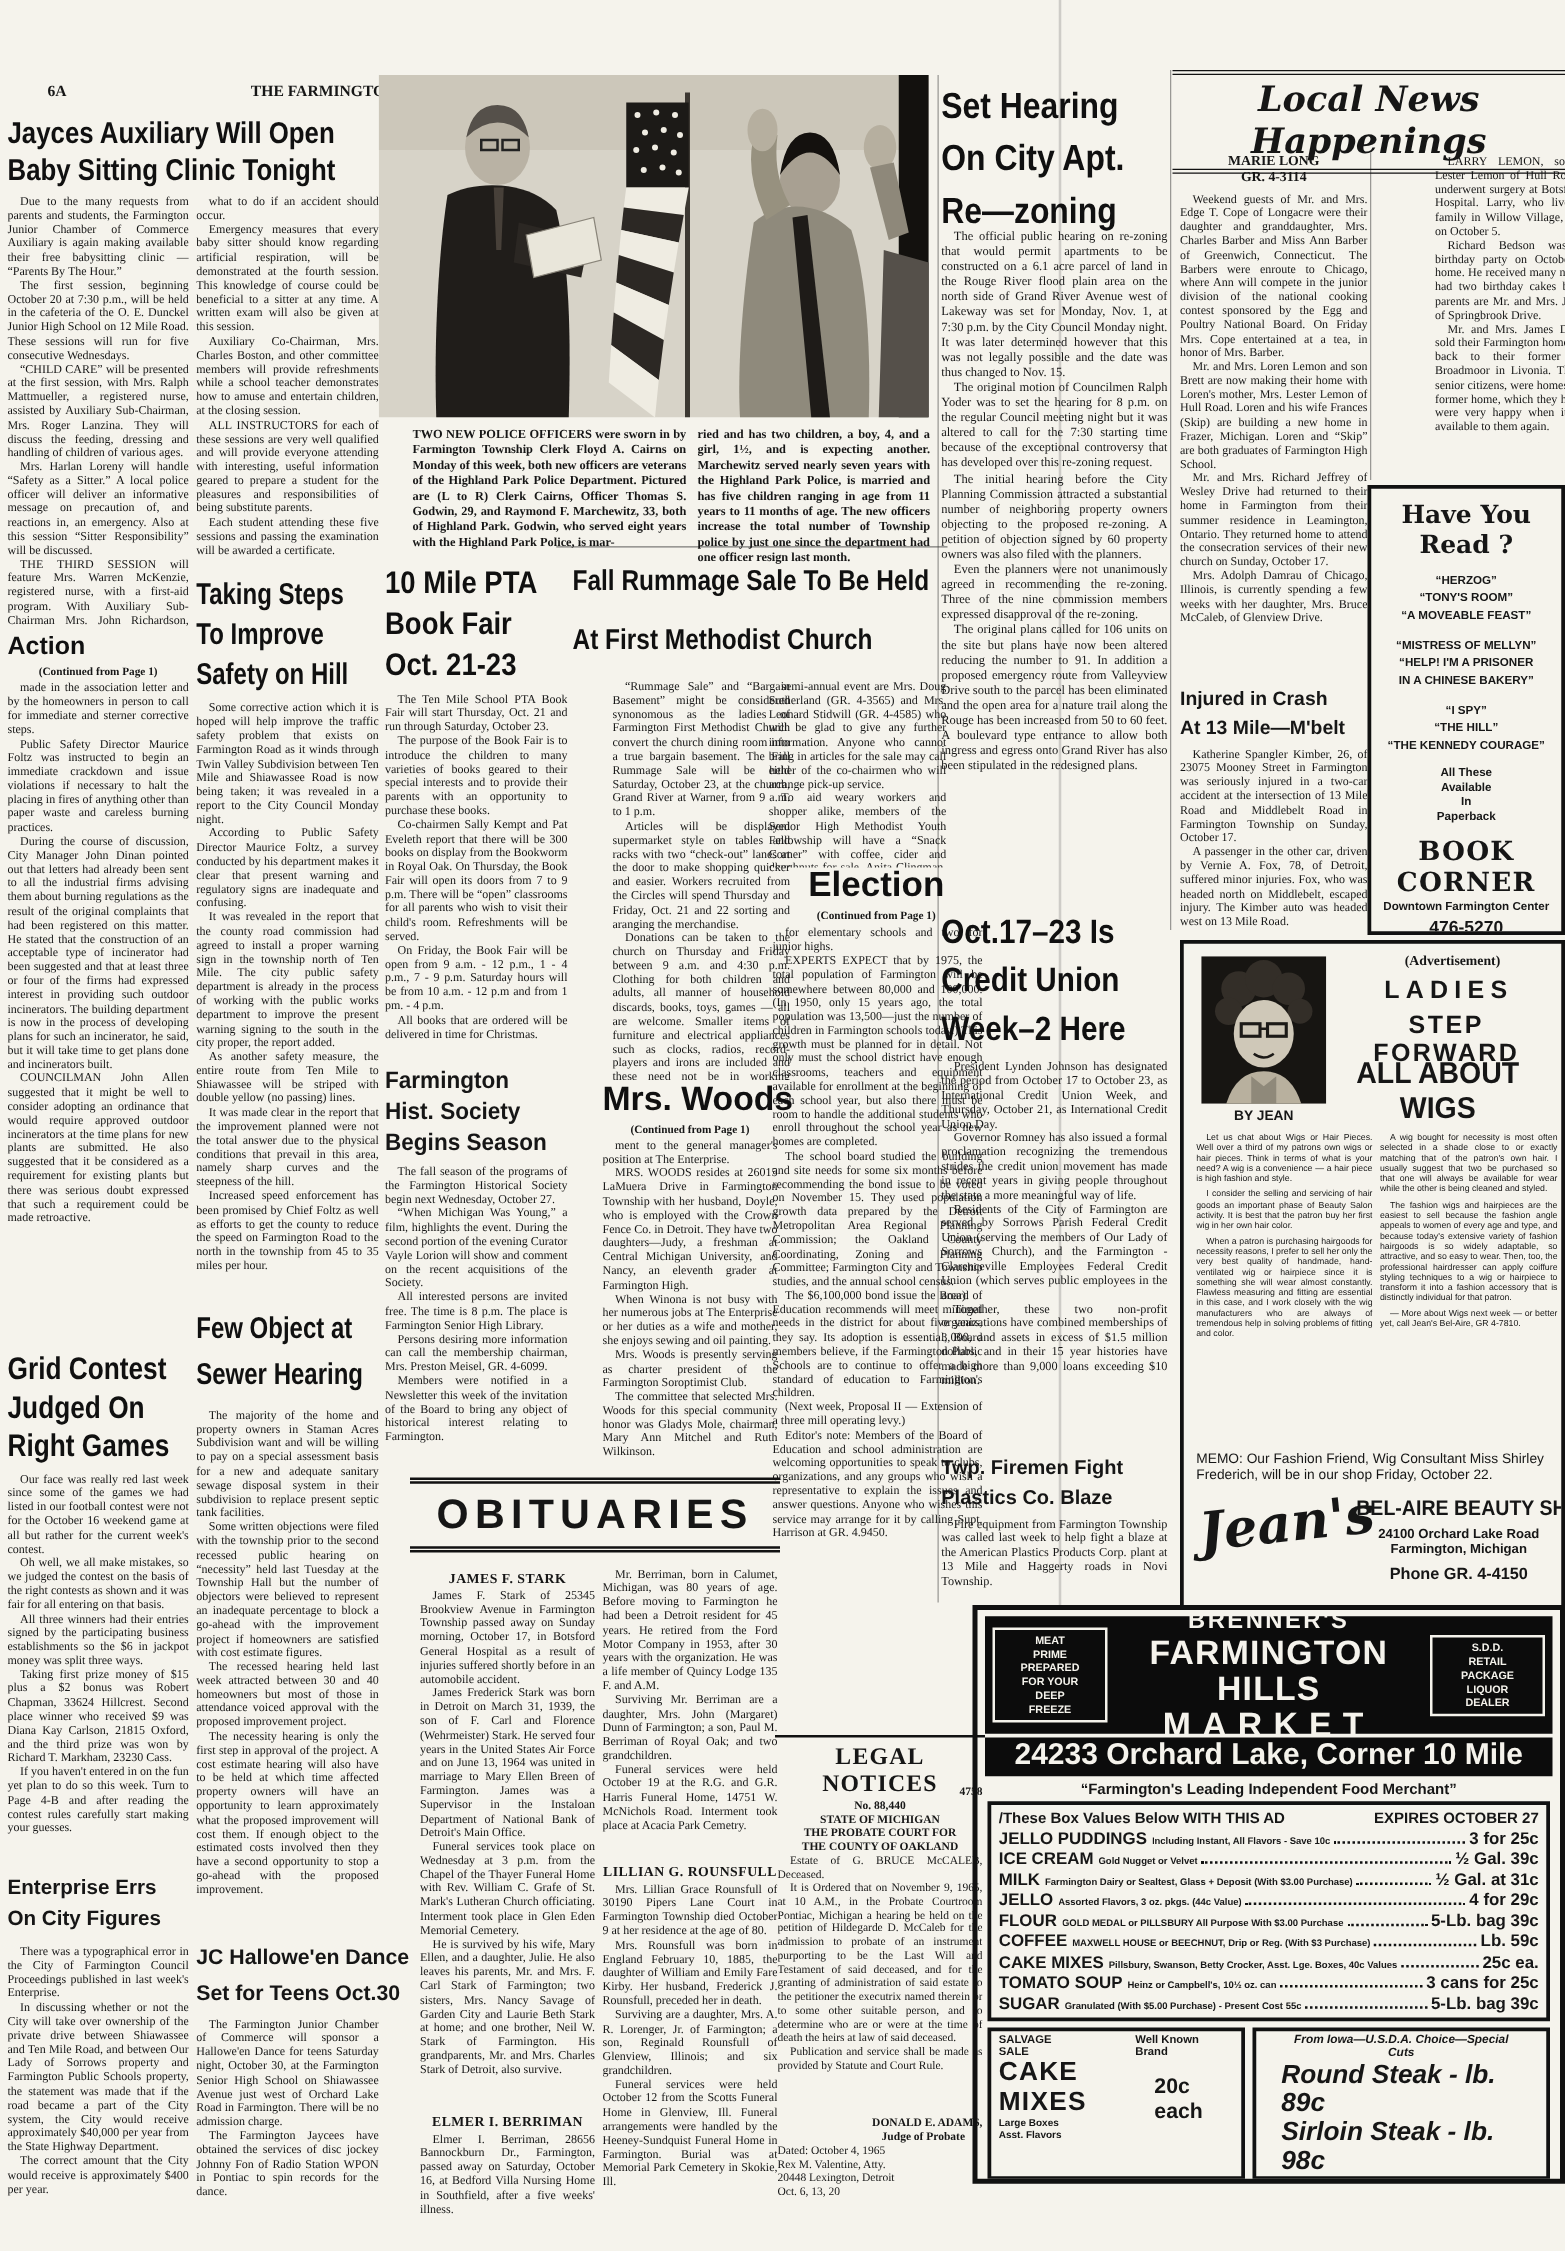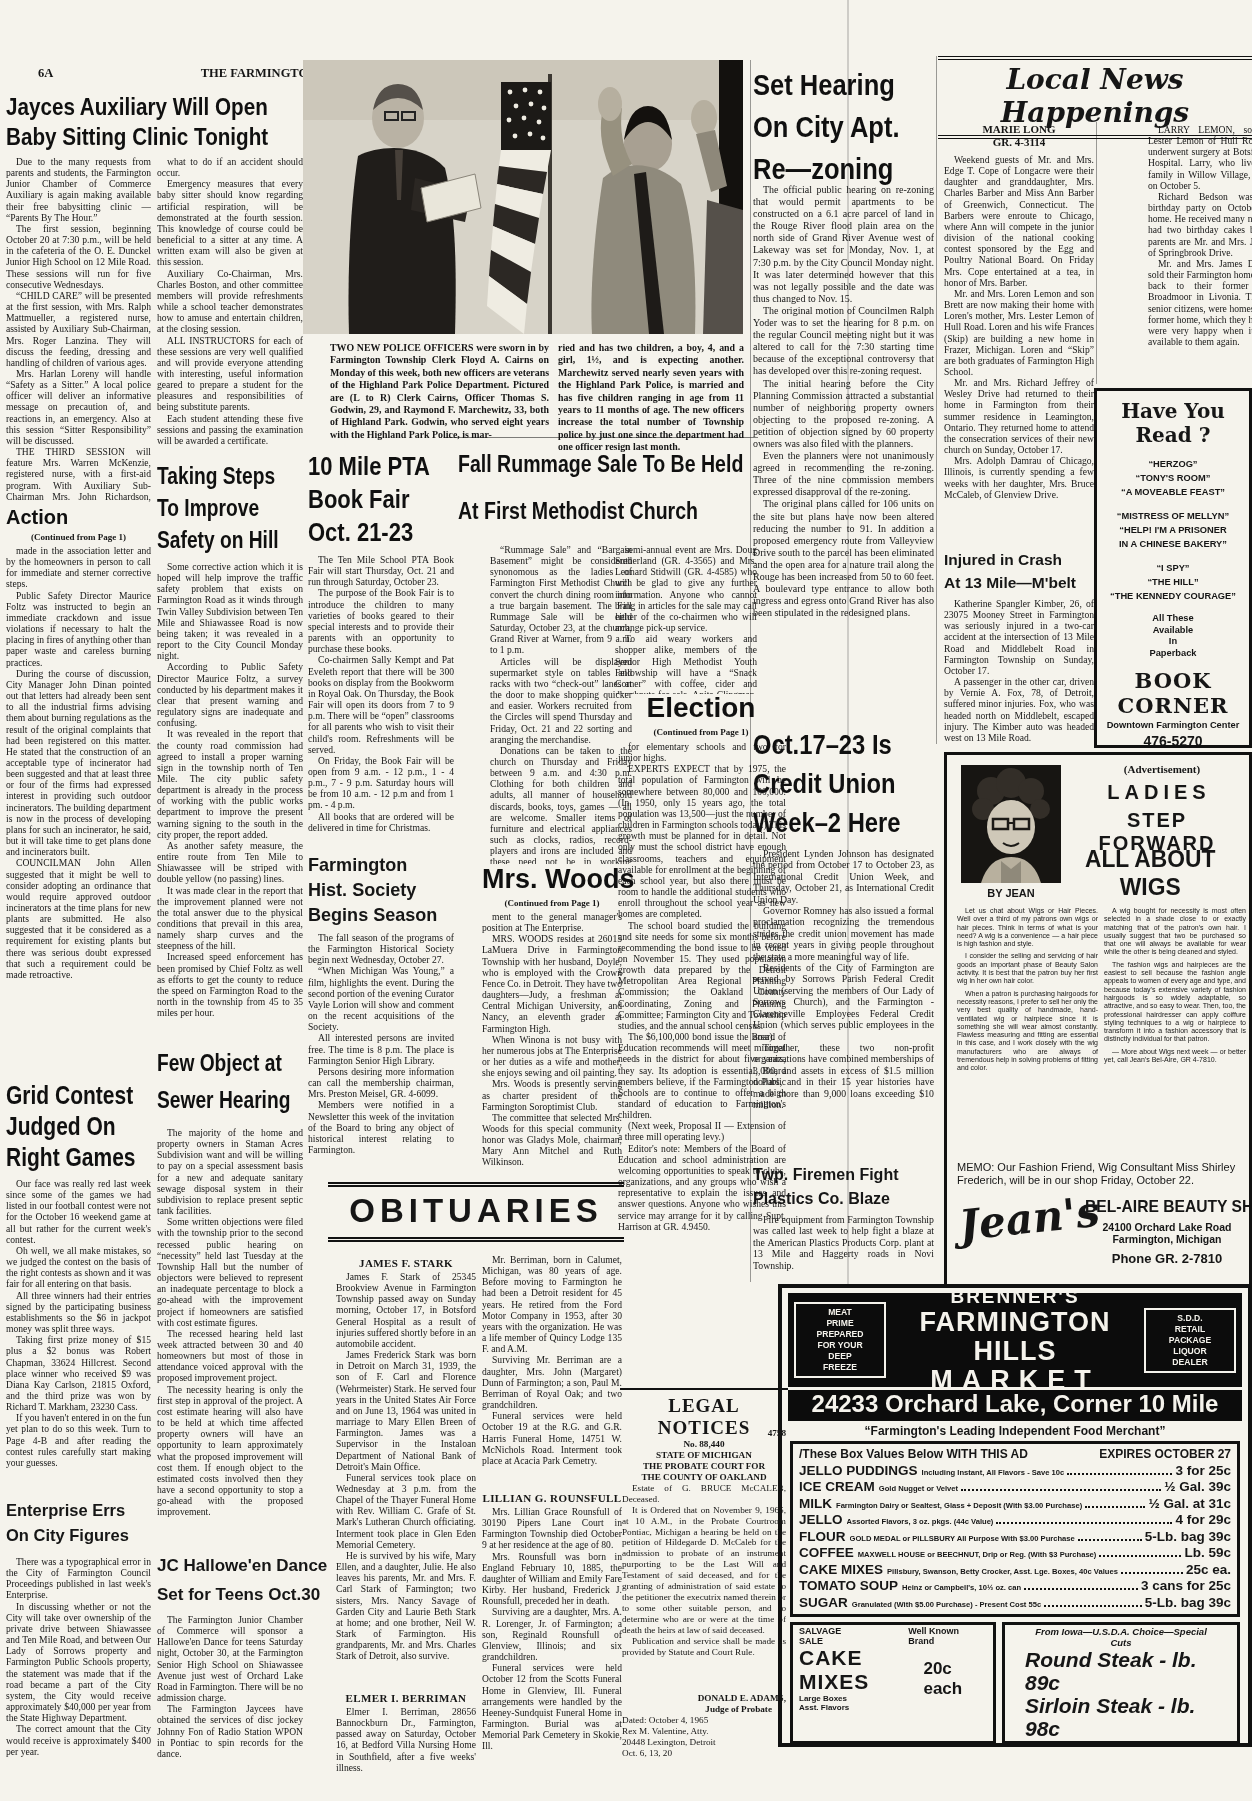--- a/index.html
+++ b/index.html
@@ -468,21 +468,21 @@
         <div class="wig-p">A wig bought for necessity is most often selected in a shade close to or exactly matching that of the patron's own hair. I usually suggest that two be purchased so that one will always be available for wear while the other is being cleaned and styled.</div>
         <div class="wig-p">The fashion wigs and hairpieces are the easiest to sell because the fashion angle appeals to women of every age and type, and because today's extensive variety of fashion hairgoods is so widely adaptable, so attractive, and so easy to wear. Then, too, the professional hairdresser can apply coiffure styling techniques to a wig or hairpiece to transform it into a fashion accessory that is distinctly individual for that patron.</div>
         <div class="wig-p">— More about Wigs next week — or better yet, call Jean's Bel-Aire, GR 4-7810.</div>
       </div>
     <div style="position:absolute;left:10px;top:406px;width:290px;font-family:'Liberation Sans',sans-serif;font-size:11px;line-height:13px;">MEMO: Our Fashion Friend, Wig Consultant Miss Shirley Frederich, will be in our shop Friday, October 22.</div>
     <div style="position:absolute;left:12px;top:440px;width:120px;font-family:'DejaVu Serif',serif;font-style:italic;font-weight:bold;font-size:42px;transform:rotate(-6deg);">Jean's</div>
     <div style="position:absolute;left:138px;top:442px;width:164px;text-align:center;">
       <div style="font-family:'Liberation Sans',sans-serif;font-weight:bold;font-size:17px;transform:scaleX(.92);transform-origin:0 0;white-space:nowrap;">BEL-AIRE BEAUTY SHOP</div>
       <div style="font-family:'Liberation Sans',sans-serif;font-weight:bold;font-size:10.5px;margin-top:4px;">24100 Orchard Lake Road</div>
       <div style="font-family:'Liberation Sans',sans-serif;font-weight:bold;font-size:10.5px;">Farmington, Michigan</div>
-      <div style="font-family:'Liberation Sans',sans-serif;font-weight:bold;font-size:13px;margin-top:6px;">Phone GR. 2-7810</div>
+      <div style="font-family:'Liberation Sans',sans-serif;font-weight:bold;font-size:13px;margin-top:6px;">Phone GR. 4-4150</div>
     </div>
   </div>
 
   <div class="blk" id="market-box" style="left:778px;top:1284px;width:474px;height:463px;">
     <div class="mkt-top">
       <div class="mkt-sidebox">
           <div class="mkt-side-line">MEAT</div>
           <div class="mkt-side-line">PRIME</div>
           <div class="mkt-side-line">PREPARED</div>
           <div class="mkt-side-line">FOR YOUR</div>

